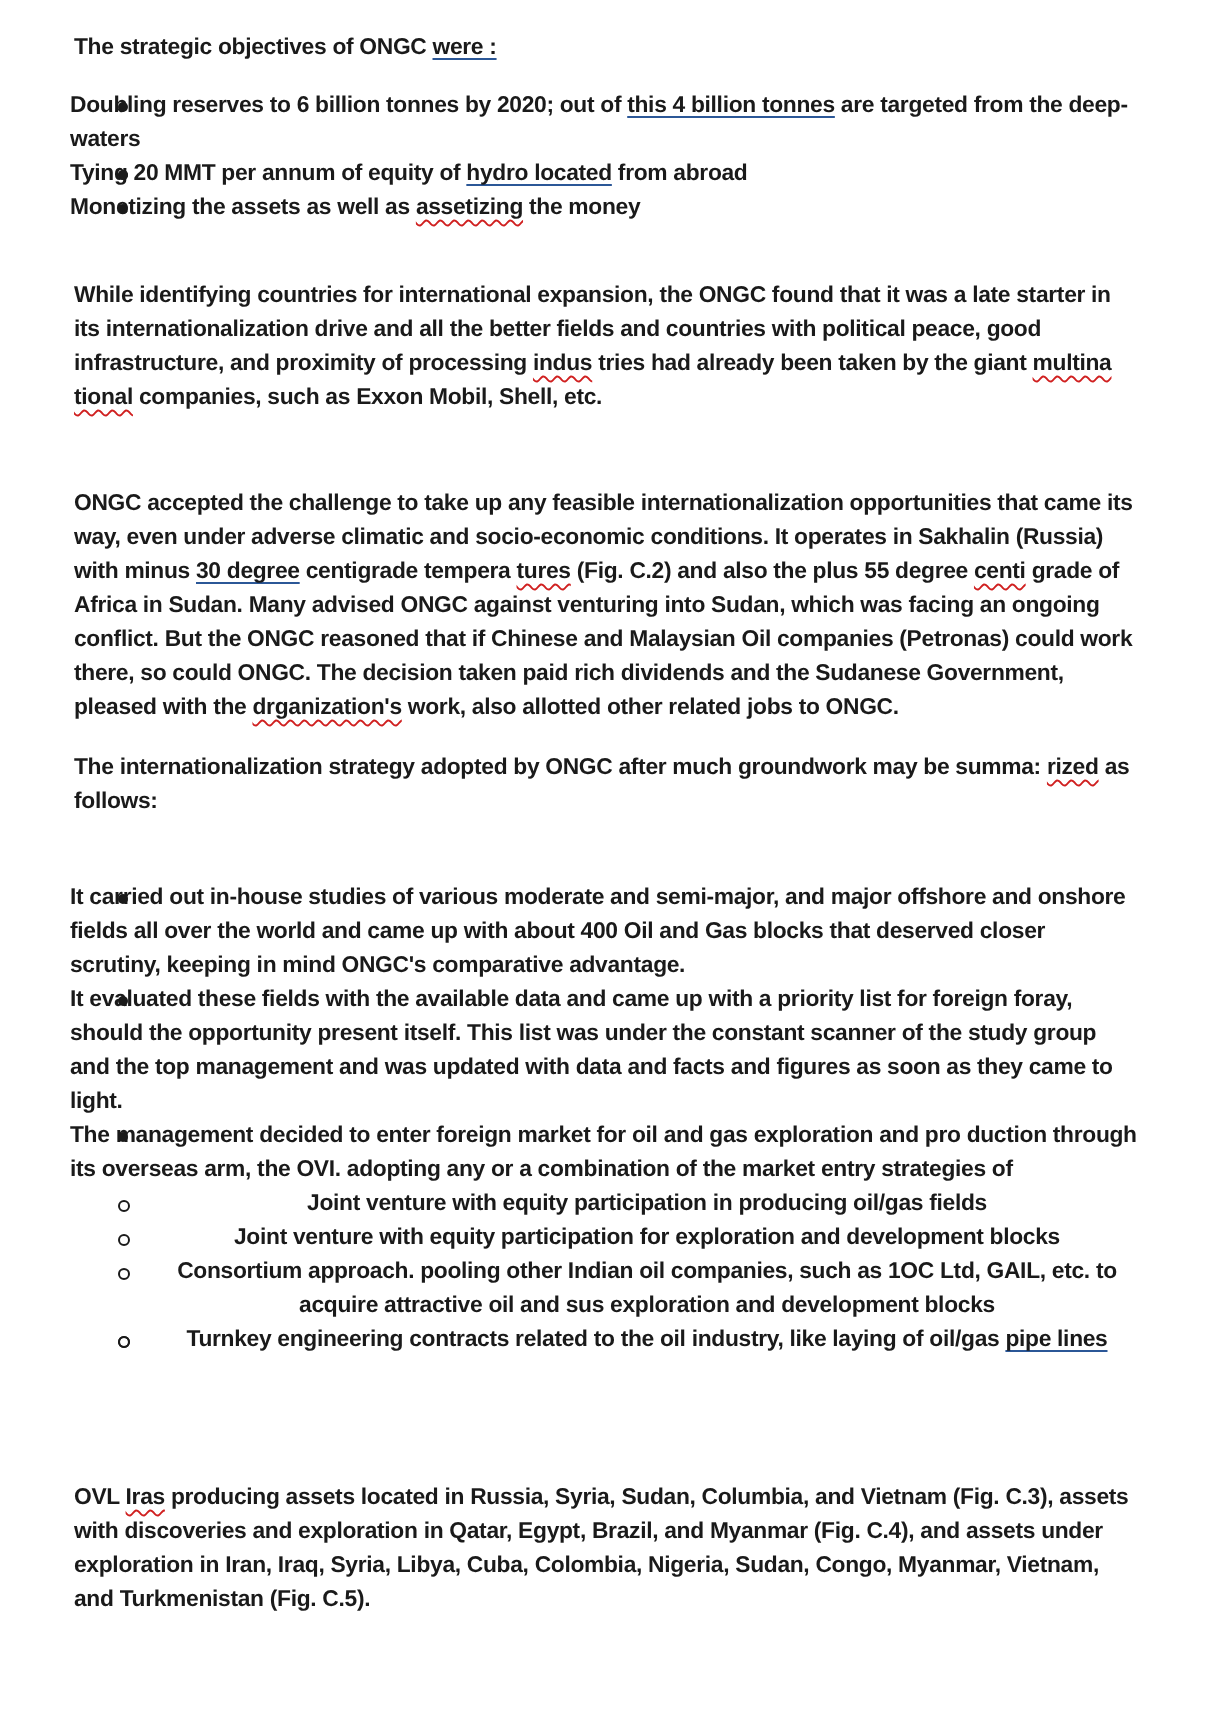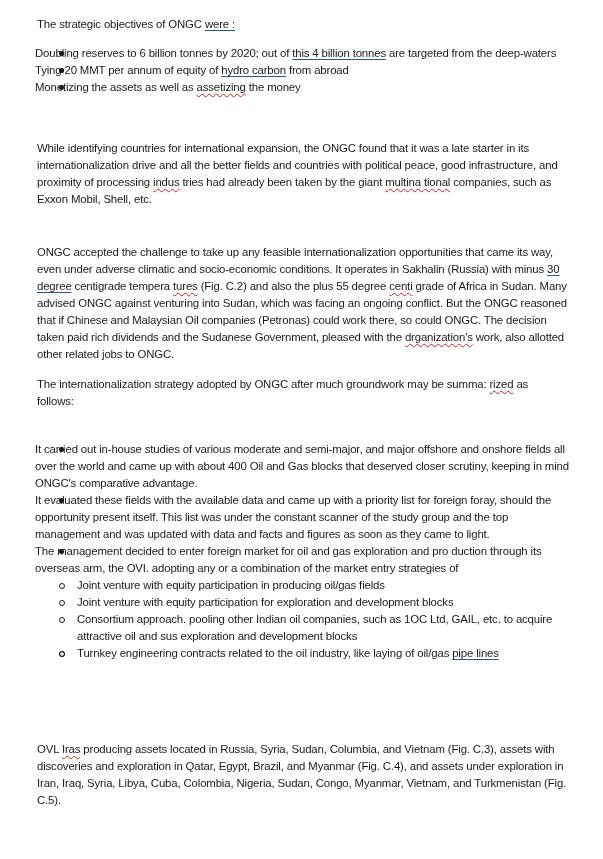--- a/index.html
+++ b/index.html
@@ -2,48 +2,48 @@
 <html><head>
   <meta charset="utf-8">
   <style>
     html, body { margin: 0; padding: 0; background: #ffffff; }
     body {
       width: 603px; height: 859px; overflow: hidden;
       font-family: "Liberation Sans", sans-serif;
       font-size: 11.4px; color: #1a1a1a;
       letter-spacing: -0.15px;
     }
-    .page { position: relative; width: 603px; height: 859px; }
+    .page { position: relative; width: 603px; height: 859px; font-weight: bold; }
     .para { position: absolute; left: 37px; width: 530px; line-height: 17px; margin: 0; }
     ul.l1 { position: absolute; left: 0; width: 570px; margin: 0; padding: 0; list-style: none; }
     ul.l1 > li { position: relative; padding-left: 35px; line-height: 17px; }
     ul.l1 > li > .bul {
       position: absolute; left: 59px; top: 6px; width: 5px; height: 5px;
       border-radius: 50%; background: #1a1a1a;
     }
-    ul.l2 { margin: 0; padding: 0; list-style: none; }
+    ul.l2 { margin: 0; padding: 0; list-style: none; text-align: center; }
     ul.l2 > li { position: relative; padding-left: 42px; line-height: 17px; }
     ul.l2 > li > .sub {
       position: absolute; left: 24px; top: 6px; width: 4px; height: 4px;
       border: 1px solid #1a1a1a; border-radius: 50%;
     }
     .blue-u { text-decoration: underline; text-decoration-color: #2b5797; text-underline-offset: 2px; }
     .red-u { text-decoration: underline wavy #d02020; text-decoration-thickness: 1px; text-underline-offset: 2px; }
   </style>
 </head>
 <body>
 
 <div class="page">
 
   <p class="para" style="top:16px;"><span>The strategic objectives of ONGC </span><span class="blue-u">were :</span></p>
 
   <ul class="l1" style="top:45px;">
     <li><span class="bul"></span><span>Doubling reserves to 6 billion tonnes by 2020; out of </span><span class="blue-u">this 4 billion tonnes</span><span> are targeted from the deep-waters</span></li>
     <li><span class="bul"></span></li>
-    <li><span class="bul"></span><span>Tying 20 MMT per annum of equity of </span><span class="blue-u">hydro carbon</span><span> from abroad</span></li>
+    <li><span class="bul"></span><span>Tying 20 MMT per annum of equity of </span><span class="blue-u">hydro located</span><span> from abroad</span></li>
     <li><span class="bul"></span><span>Monetizing the assets as well as </span><span class="red-u">assetizing</span><span> the money</span></li>
   </ul>
 
   <p class="para" style="top:140px;"><span>While identifying countries for international expansion, the ONGC found that it was a late starter in its internationalization drive and all the better fields and countries with political peace, good infrastructure, and proximity of processing </span><span class="red-u">indus</span><span> tries had already been taken by the giant </span><span class="red-u">multina tional</span><span> companies, such as Exxon Mobil, Shell, etc.</span></p>
 
   <p class="para" style="top:244px;"><span>ONGC accepted the challenge to take up any feasible internationalization opportunities that came its way, even under adverse climatic and socio-economic conditions. It operates in Sakhalin (Russia) with minus </span><span class="blue-u">30 degree</span><span> centigrade tempera </span><span class="red-u">tures</span><span> (Fig. C.2) and also the plus 55 degree </span><span class="red-u">centi</span><span> grade of Africa in Sudan. Many advised ONGC against venturing into Sudan, which was facing an ongoing conflict. But the ONGC reasoned that if Chinese and Malaysian Oil companies (Petronas) could work there, so could ONGC. The decision taken paid rich dividends and the Sudanese Government, pleased with the </span><span class="red-u">drganization's</span><span> work, also allotted other related jobs to ONGC.</span></p>
 
   <p class="para" style="top:376px;"><span>The internationalization strategy adopted by ONGC after much groundwork may be summa: </span><span class="red-u">rized</span><span> as follows:</span></p>
 
   <ul class="l1" style="top:441px;">

